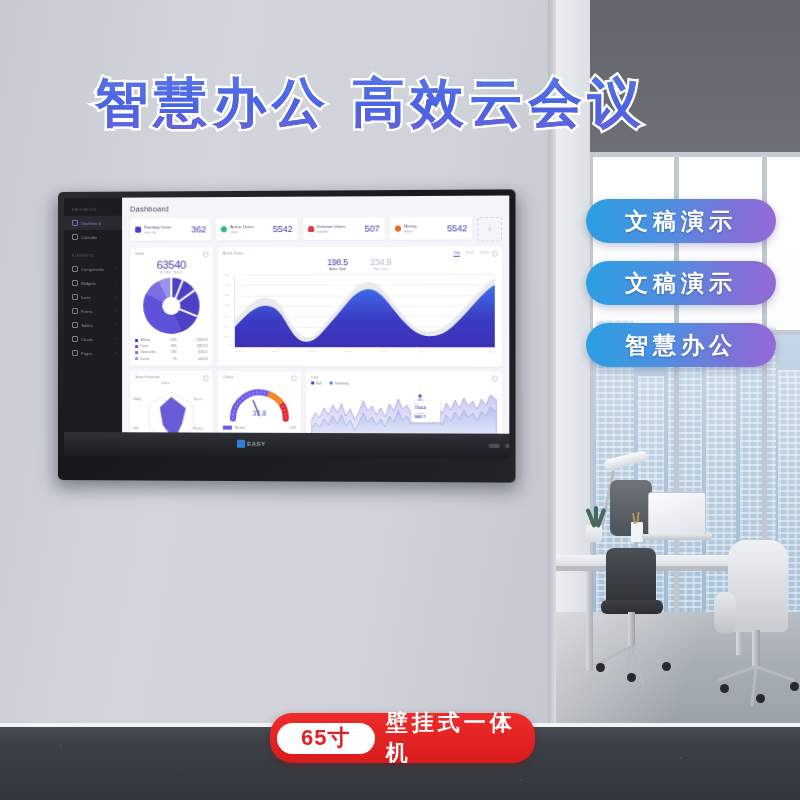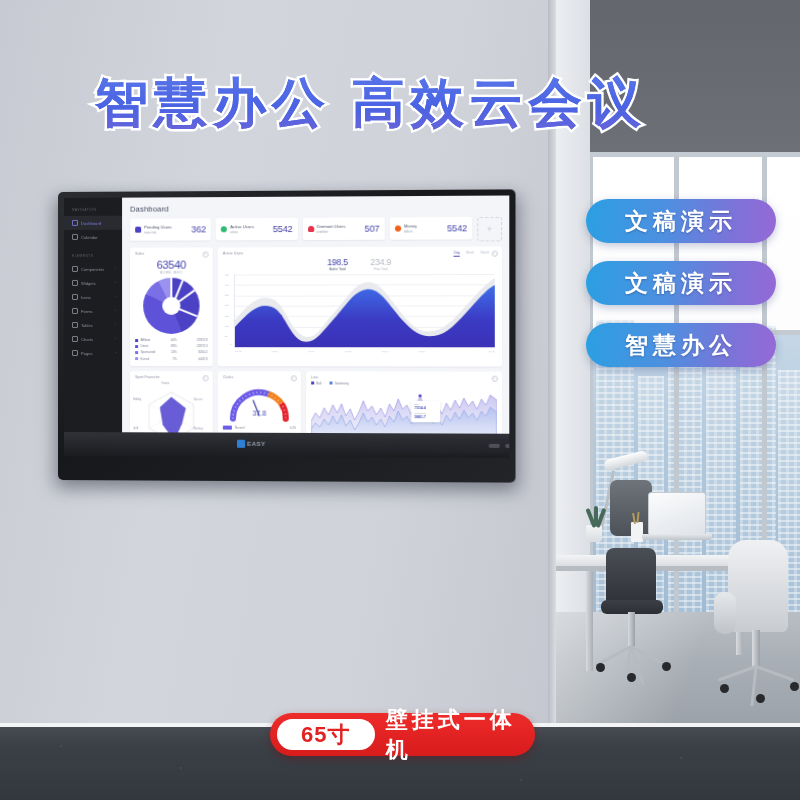--- a/index.html
+++ b/index.html
@@ -111,21 +111,21 @@
     display:flex;align-items:center;justify-content:center;
     color:#fff;font-size:23px;font-weight:700;letter-spacing:5px;
     text-shadow:0 1px 2px rgba(30,40,90,.35);
   }
   .badge-1{top:199px;}
   .badge-2{top:261px;}
   .badge-3{top:323px;}
 
   
   .pill{
-    position:absolute;left:270px;top:713px;width:265px;height:43px;border-radius:22px;
+    position:absolute;left:270px;top:713px;width:265px;height:50px;border-radius:22px;
     background:linear-gradient(180deg,#ee2b2b,#d81b1b);
     box-shadow:0 3px 8px rgba(120,10,10,.35);
     display:flex;align-items:center;padding-left:7px;box-sizing:border-box;
   }
   .pill-size{
     width:102px;height:31px;border-radius:16px;background:#fff;
     display:flex;align-items:center;justify-content:center;
     color:#e22121;font-size:22px;font-weight:700;letter-spacing:1px;
   }
   .pill-text{

